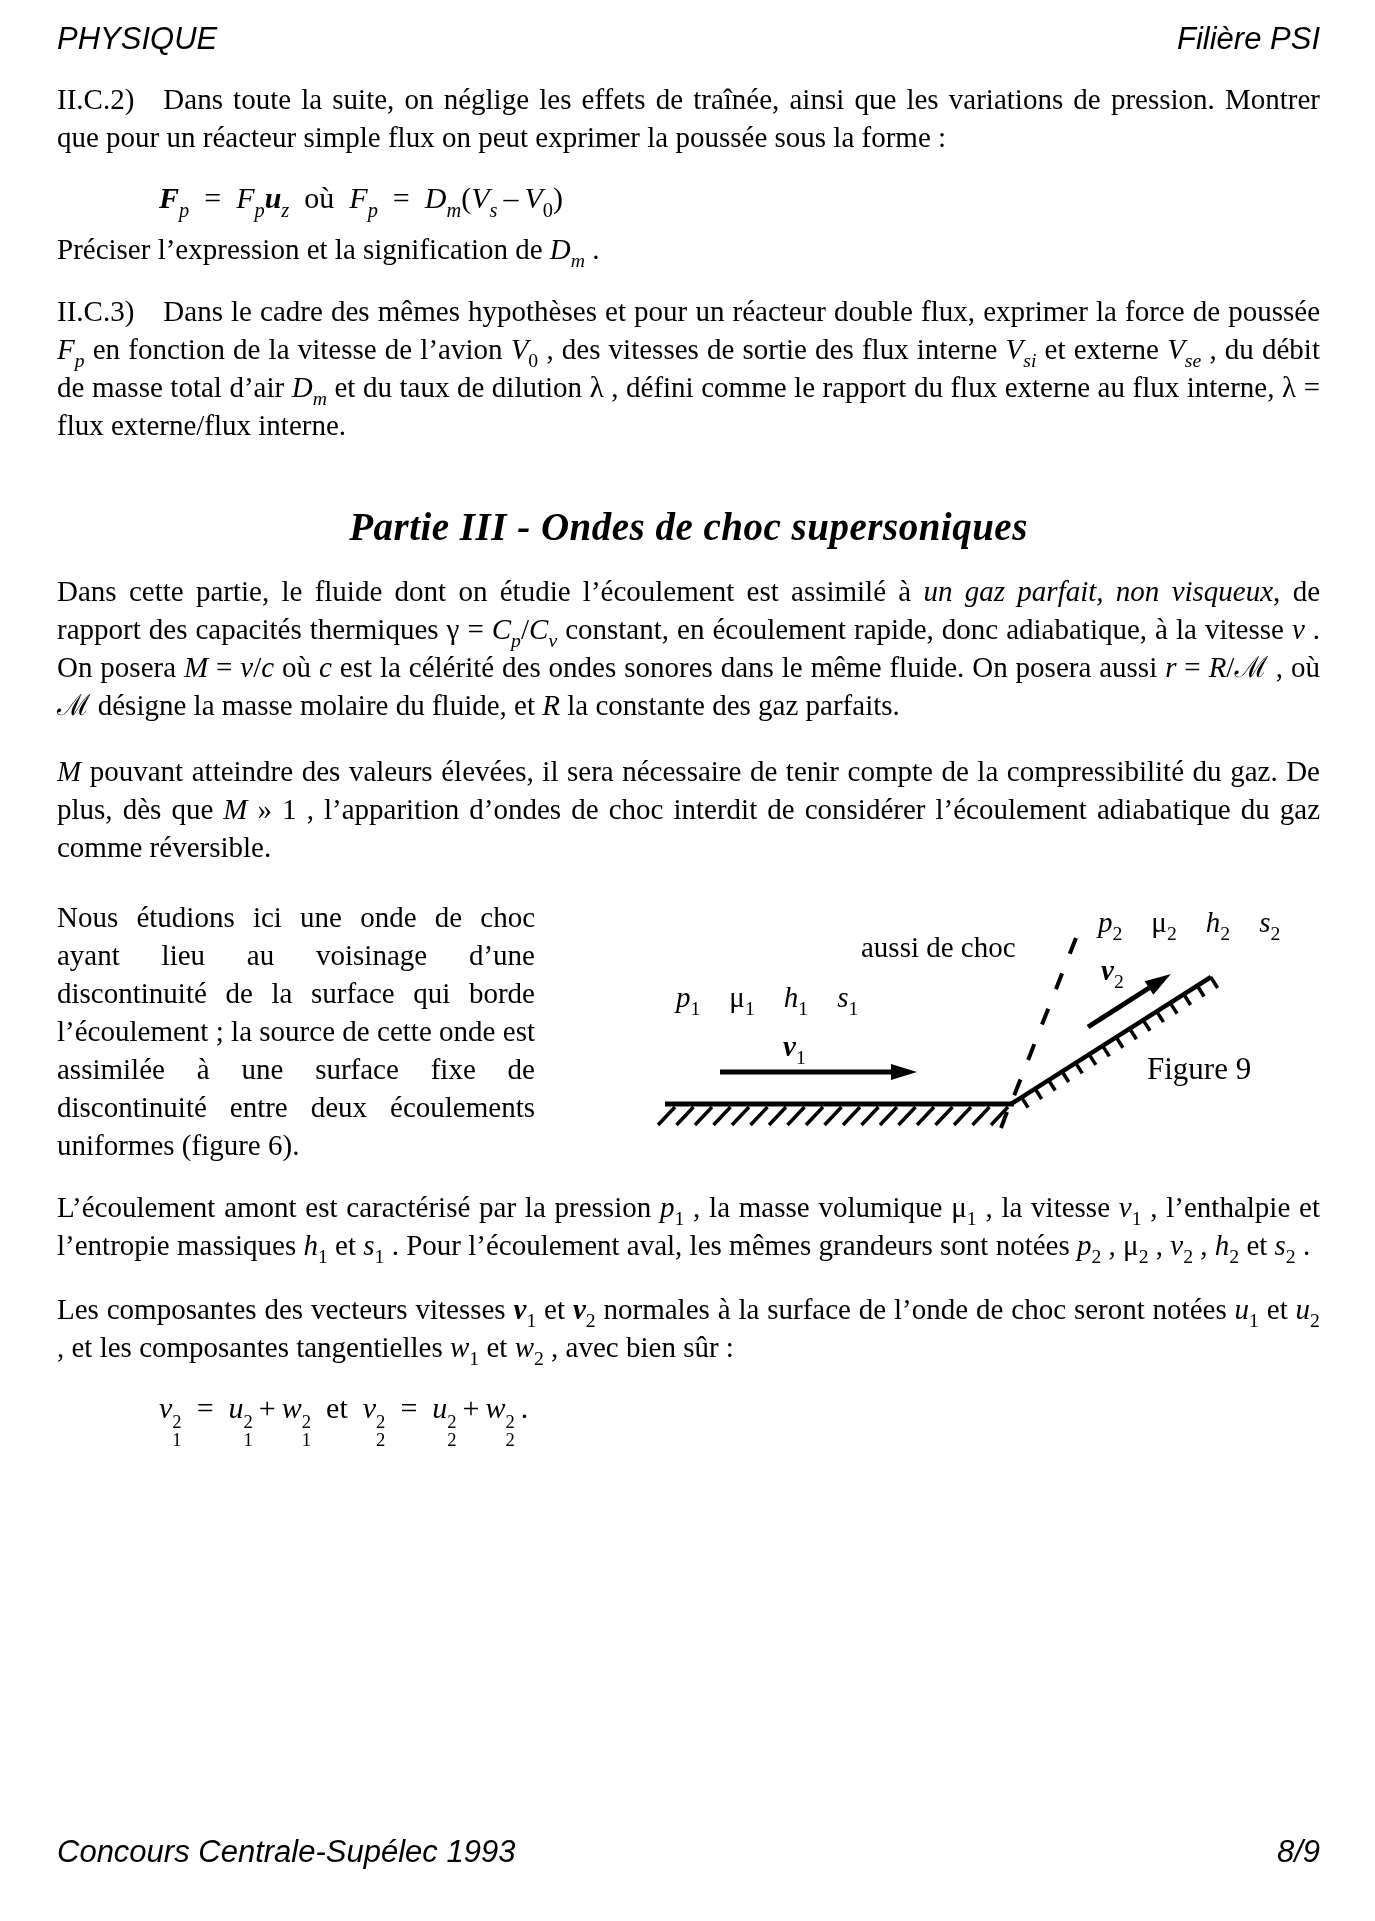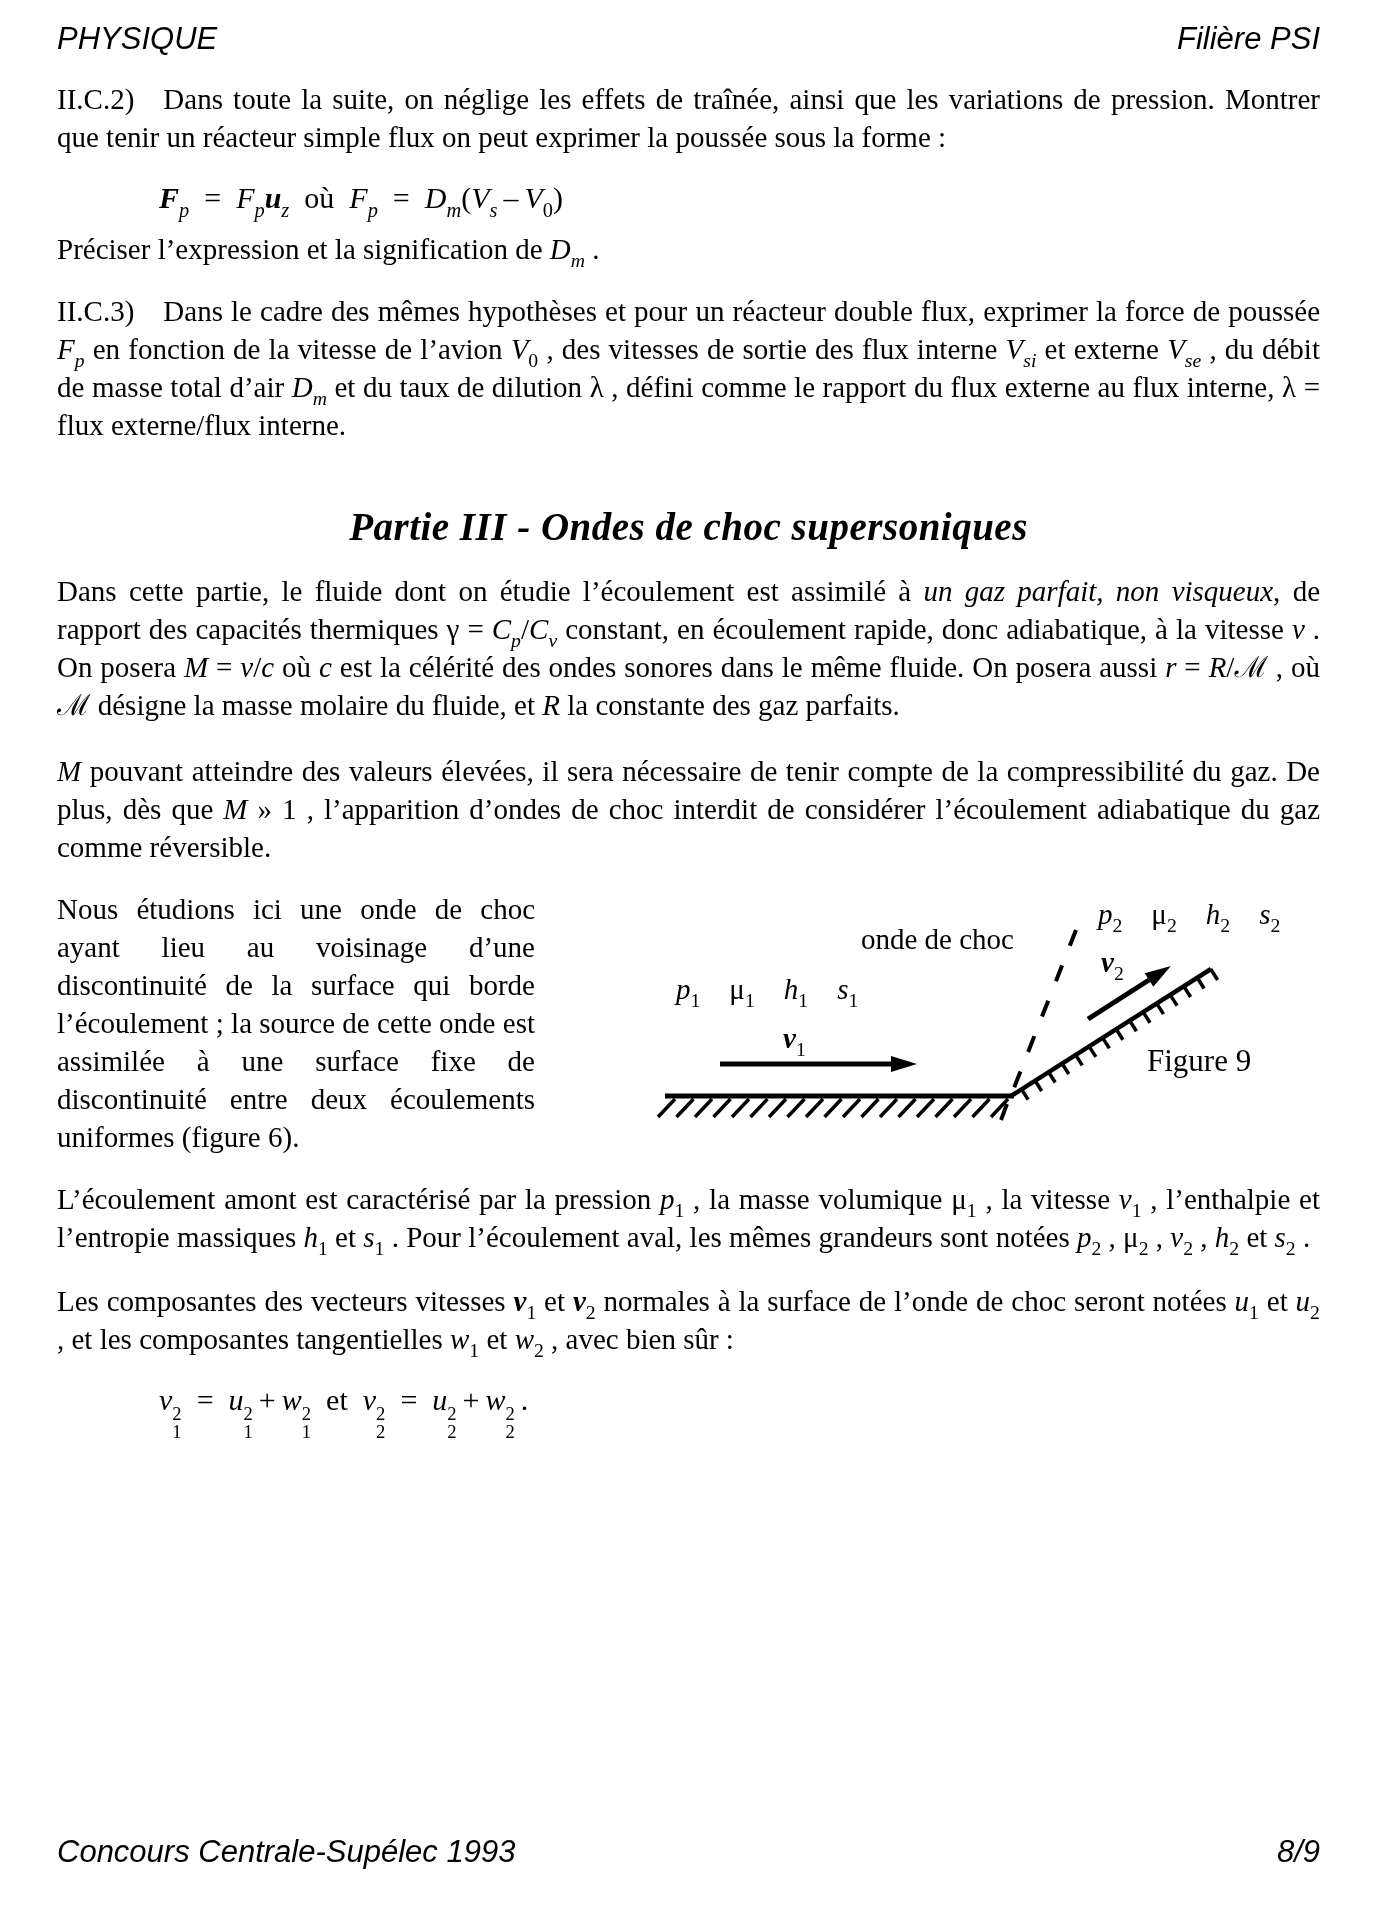--- a/index.html
+++ b/index.html
@@ -28,21 +28,21 @@
   .it{font-style:italic;}
   .sub{font-size:0.68em;vertical-align:-0.42em;line-height:0;}
   .subi{font-size:0.68em;vertical-align:-0.42em;font-style:italic;line-height:0;}
   .ss{display:inline-flex;flex-direction:column;align-items:center;
       vertical-align:-0.52em;font-size:0.62em;line-height:1.0;font-style:normal;}
   .equation{font-size:30px;padding-left:102px;line-height:40px;margin-top:22px;margin-bottom:10px;}
   .part-heading{
     font-size:39px;font-weight:bold;font-style:italic;text-align:center;
     line-height:62px;margin:52px 0 12px 0;letter-spacing:0.5px;
   }
-  .twocol{display:flex;margin-top:24px;}
+  .twocol{display:flex;margin-top:32px;}
   .leftcol{width:478px;flex:0 0 478px;}
   .figure{position:relative;width:783px;height:268px;flex:0 0 783px;}
   .figure svg{position:absolute;left:0;top:0;}
   .flabel{position:absolute;white-space:nowrap;font-size:29px;line-height:32px;}
   .lbl-up{left:141px;top:83px;}
   .lbl-onde{left:326px;top:33px;}
   .lbl-down{left:563px;top:8px;text-align:right;}
   .lbl-v2{left:566px;top:56px;}
   .lbl-v1{left:248px;top:132px;}
   .lbl-cap{left:612px;top:155px;font-size:31px;}
@@ -53,21 +53,21 @@
 </head>
 <body>
 
 <div class="page">
 
   <div class="hdr">
     <span>PHYSIQUE</span>
     <span>Filière PSI</span>
   </div>
 
-  <p class="para m-q2"><span>II.C.2) Dans toute la suite, on néglige les effets de traînée, ainsi que les variations de pression. Montrer que tenir un réacteur simple flux on peut exprimer la poussée sous la forme :</span></p>
+  <p class="para m-q2"><span>II.C.2) Dans toute la suite, on néglige les effets de traînée, ainsi que les variations de pression. Montrer que pour un réacteur simple flux on peut exprimer la poussée sous la forme :</span></p>
 
   <div class="equation"><span class="bi">F</span><span class="subi">p</span><span> = </span><span class="i">F</span><span class="subi">p</span><span class="bi">u</span><span class="subi">z</span><span> où </span><span class="i">F</span><span class="subi">p</span><span> = </span><span class="i">D</span><span class="subi">m</span><span>(</span><span class="i">V</span><span class="subi">s</span><span> – </span><span class="i">V</span><span class="sub">0</span><span>)</span></div>
 
   <p class="para m-after"><span>Préciser l’expression et la signification de </span><span class="i">D</span><span class="subi">m</span><span> .</span></p>
 
   <p class="para m-q3"><span>II.C.3) Dans le cadre des mêmes hypothèses et pour un réacteur double flux, exprimer la force de poussée </span><span class="i">F</span><span class="subi">p</span><span> en fonction de la vitesse de l’avion </span><span class="i">V</span><span class="sub">0</span><span> , des vitesses de sortie des flux interne </span><span class="i">V</span><span class="subi">si</span><span> et externe </span><span class="i">V</span><span class="subi">se</span><span> , du débit de masse total d’air </span><span class="i">D</span><span class="subi">m</span><span> et du taux de dilution λ , défini comme le rapport du flux externe au flux interne, λ = flux externe/flux interne.</span></p>
 
   <h1 class="part-heading">Partie III - Ondes de choc supersoniques</h1>
 
   <p class="para m-p1"><span>Dans cette partie, le fluide dont on étudie l’écoulement est assimilé à </span><span class="it">un gaz parfait, non visqueux</span><span>, de rapport des capacités thermiques γ = </span><span class="i">C</span><span class="subi">p</span><span>/</span><span class="i">C</span><span class="subi">v</span><span> constant, en écoulement rapide, donc adiabatique, à la vitesse </span><span class="i">v</span><span> . On posera </span><span class="i">M</span><span> = </span><span class="i">v</span><span>/</span><span class="i">c</span><span> où </span><span class="i">c</span><span> est la célérité des ondes sonores dans le même fluide. On posera aussi </span><span class="i">r</span><span> = </span><span class="i">R</span><span>/ℳ , où ℳ désigne la masse molaire du fluide, et </span><span class="i">R</span><span> la constante des gaz parfaits.</span></p>
@@ -118,21 +118,21 @@
           <line x1="567.3679999999999" y1="147.328" x2="574.3679999999999" y2="158.328" stroke="#000" stroke-width="3.5"></line>
           <line x1="580.904" y1="138.784" x2="587.904" y2="149.784" stroke="#000" stroke-width="3.5"></line>
           <line x1="594.44" y1="130.24" x2="601.44" y2="141.24" stroke="#000" stroke-width="3.5"></line>
           <line x1="607.976" y1="121.696" x2="614.976" y2="132.696" stroke="#000" stroke-width="3.5"></line>
           <line x1="621.512" y1="113.152" x2="628.512" y2="124.152" stroke="#000" stroke-width="3.5"></line>
           <line x1="635.048" y1="104.60799999999999" x2="642.048" y2="115.60799999999999" stroke="#000" stroke-width="3.5"></line>
           <line x1="648.5840000000001" y1="96.064" x2="655.5840000000001" y2="107.064" stroke="#000" stroke-width="3.5"></line>
           <line x1="662.12" y1="87.52" x2="669.12" y2="98.52" stroke="#000" stroke-width="3.5"></line>
           <line x1="675.656" y1="78.976" x2="682.656" y2="89.976" stroke="#000" stroke-width="3.5"></line>
         </svg>
-      <span class="flabel lbl-onde">onde de choc</span>
+      <span class="flabel lbl-onde">aussi de choc</span>
       <span class="flabel lbl-down"><span class="i">p</span><span class="sub">2</span><span>  </span><span>μ</span><span class="sub">2</span><span>  </span><span class="i">h</span><span class="sub">2</span><span>  </span><span class="i">s</span><span class="sub">2</span></span>
       <span class="flabel lbl-up"><span class="i">p</span><span class="sub">1</span><span>  </span><span>μ</span><span class="sub">1</span><span>  </span><span class="i">h</span><span class="sub">1</span><span>  </span><span class="i">s</span><span class="sub">1</span></span>
       <span class="flabel lbl-v2"><span class="bi">v</span><span class="sub">2</span></span>
       <span class="flabel lbl-v1"><span class="bi">v</span><span class="sub">1</span></span>
       <span class="flabel lbl-cap">Figure 9</span>
     </div>
   </div>
 
   <p class="para m-p4"><span>L’écoulement amont est caractérisé par la pression </span><span class="i">p</span><span class="sub">1</span><span> , la masse volumique μ</span><span class="sub">1</span><span> , la vitesse </span><span class="i">v</span><span class="sub">1</span><span> , l’enthalpie et l’entropie massiques </span><span class="i">h</span><span class="sub">1</span><span> et </span><span class="i">s</span><span class="sub">1</span><span> . Pour l’écoulement aval, les mêmes grandeurs sont notées </span><span class="i">p</span><span class="sub">2</span><span> , μ</span><span class="sub">2</span><span> , </span><span class="i">v</span><span class="sub">2</span><span> , </span><span class="i">h</span><span class="sub">2</span><span> et </span><span class="i">s</span><span class="sub">2</span><span> .</span></p>
 

